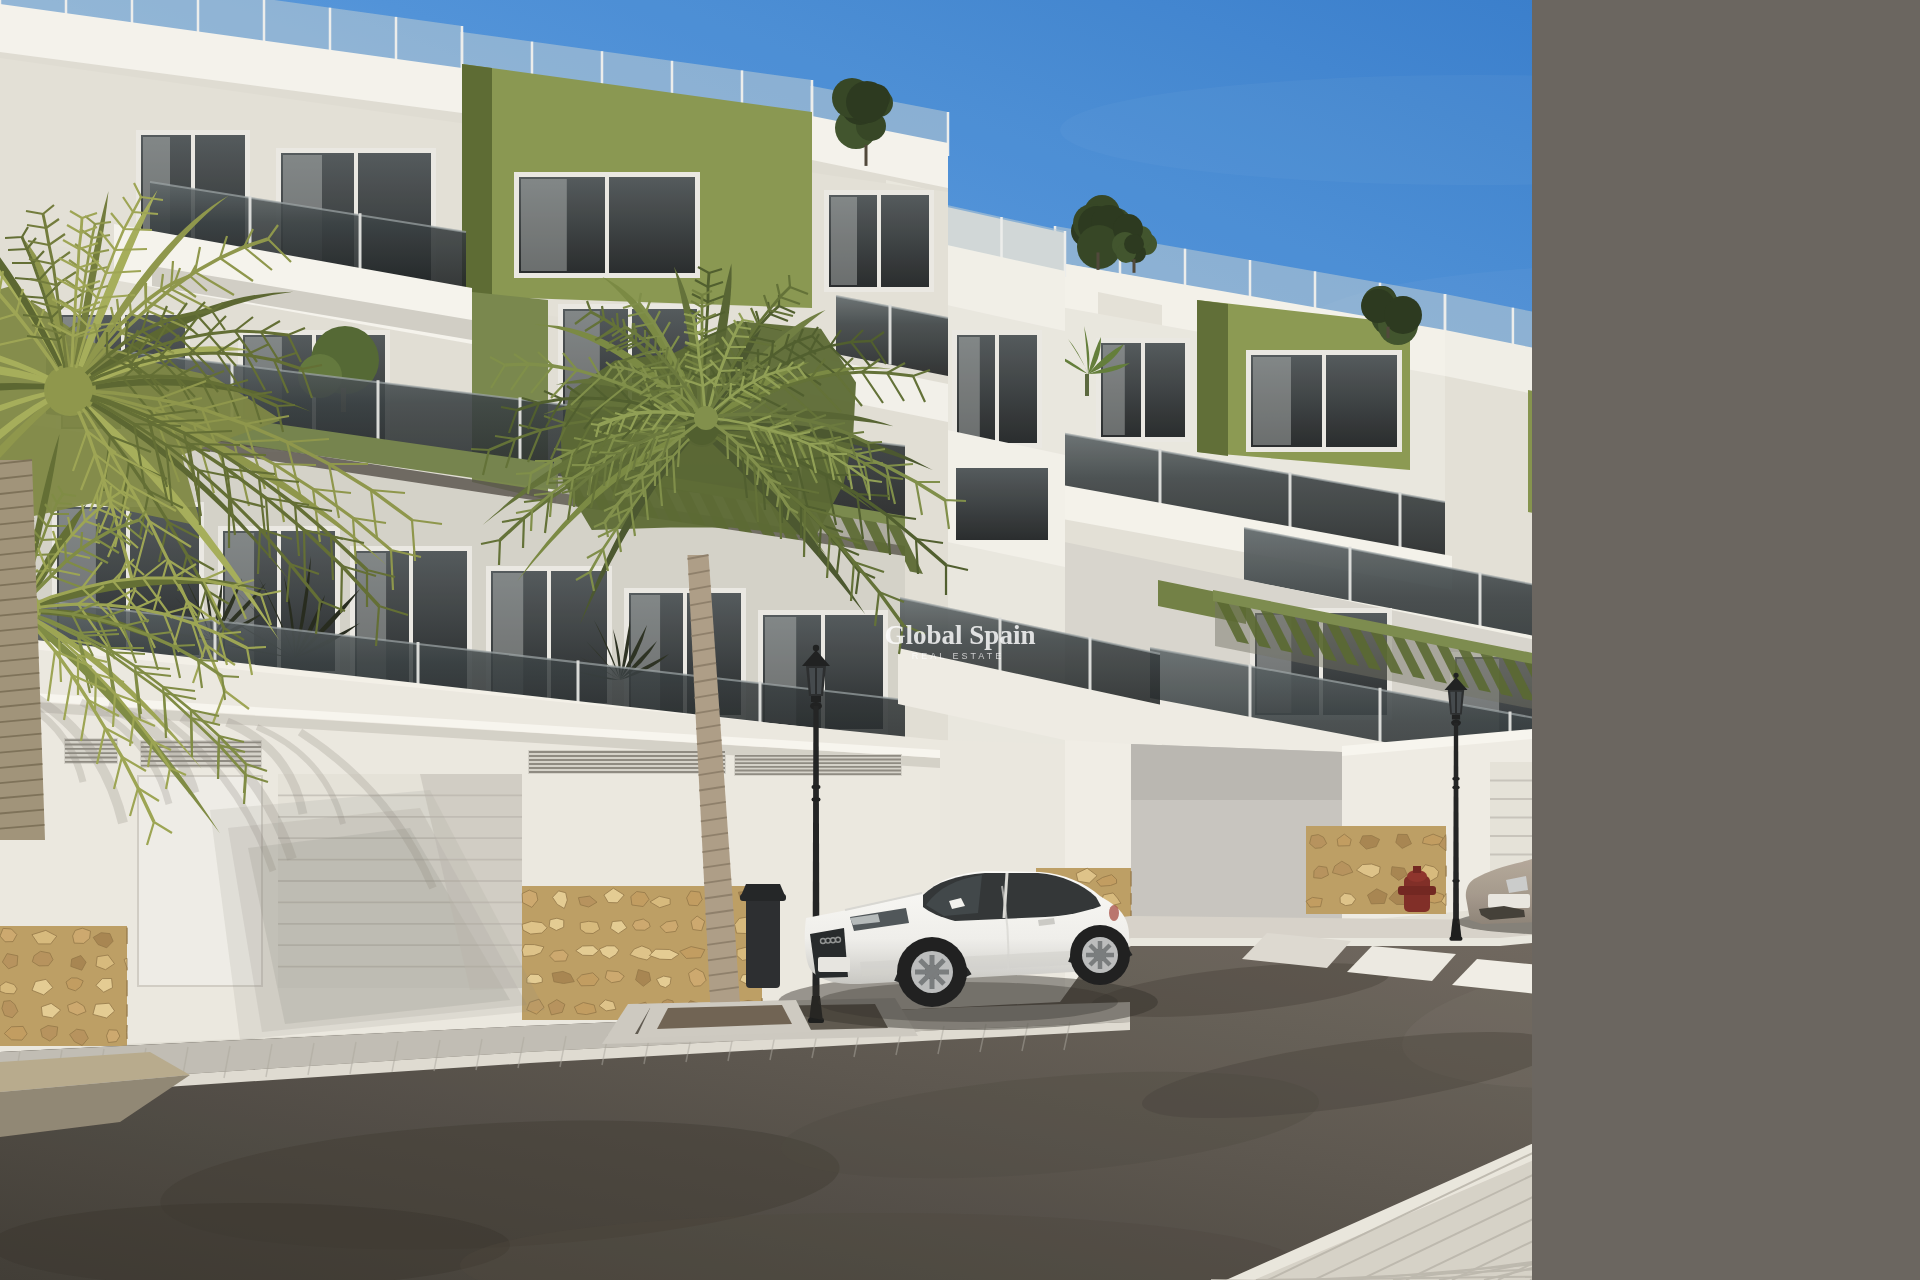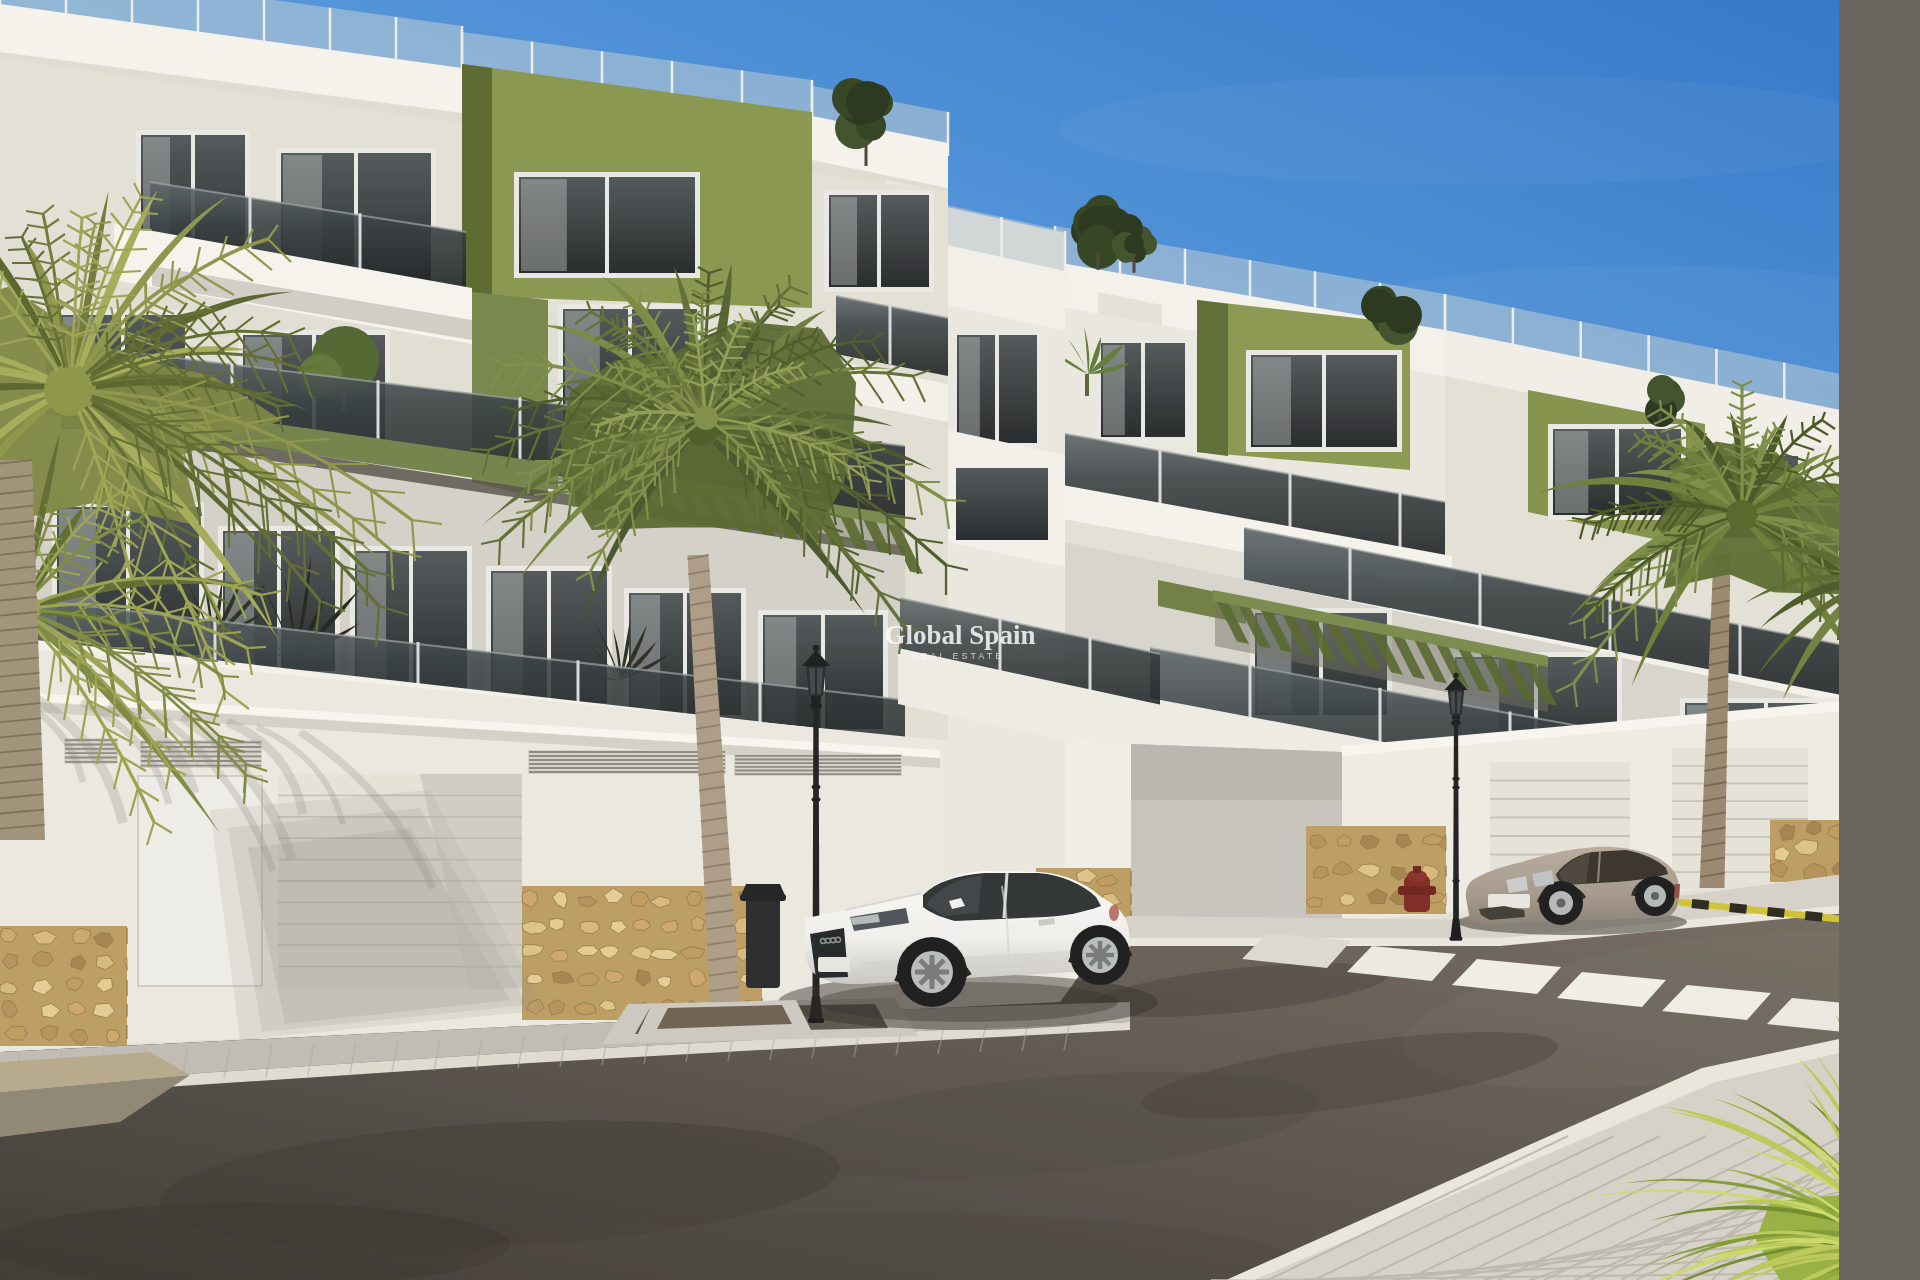--- a/index.html
+++ b/index.html
@@ -1,15 +1,15 @@
 <!DOCTYPE html>
 <html><head><meta charset="utf-8"><title>New build apartments - Global Spain</title>
 <style>html,body{margin:0;padding:0;background:#6b6660;}
 *{font-family:"Liberation Sans",sans-serif;}
-.wrap{width:1839px;height:1280px;overflow:hidden;position:relative;}</style></head>
+.wrap{width:1532px;height:1280px;overflow:hidden;position:relative;}</style></head>
 <body>
 <div class="wrap">
 <svg width="1920" height="1280" viewBox="0 0 1920 1280" xmlns="http://www.w3.org/2000/svg">
 <defs>
 <linearGradient id="gSky" x1="1" y1="0" x2="0.1" y2="1">
 <stop offset="0" stop-color="#2b74c8"></stop>
           <stop offset="0.4" stop-color="#4b90da"></stop>
 <stop offset="0.75" stop-color="#85b5e6"></stop>
           <stop offset="1" stop-color="#b6d4ef"></stop>
 </linearGradient>

